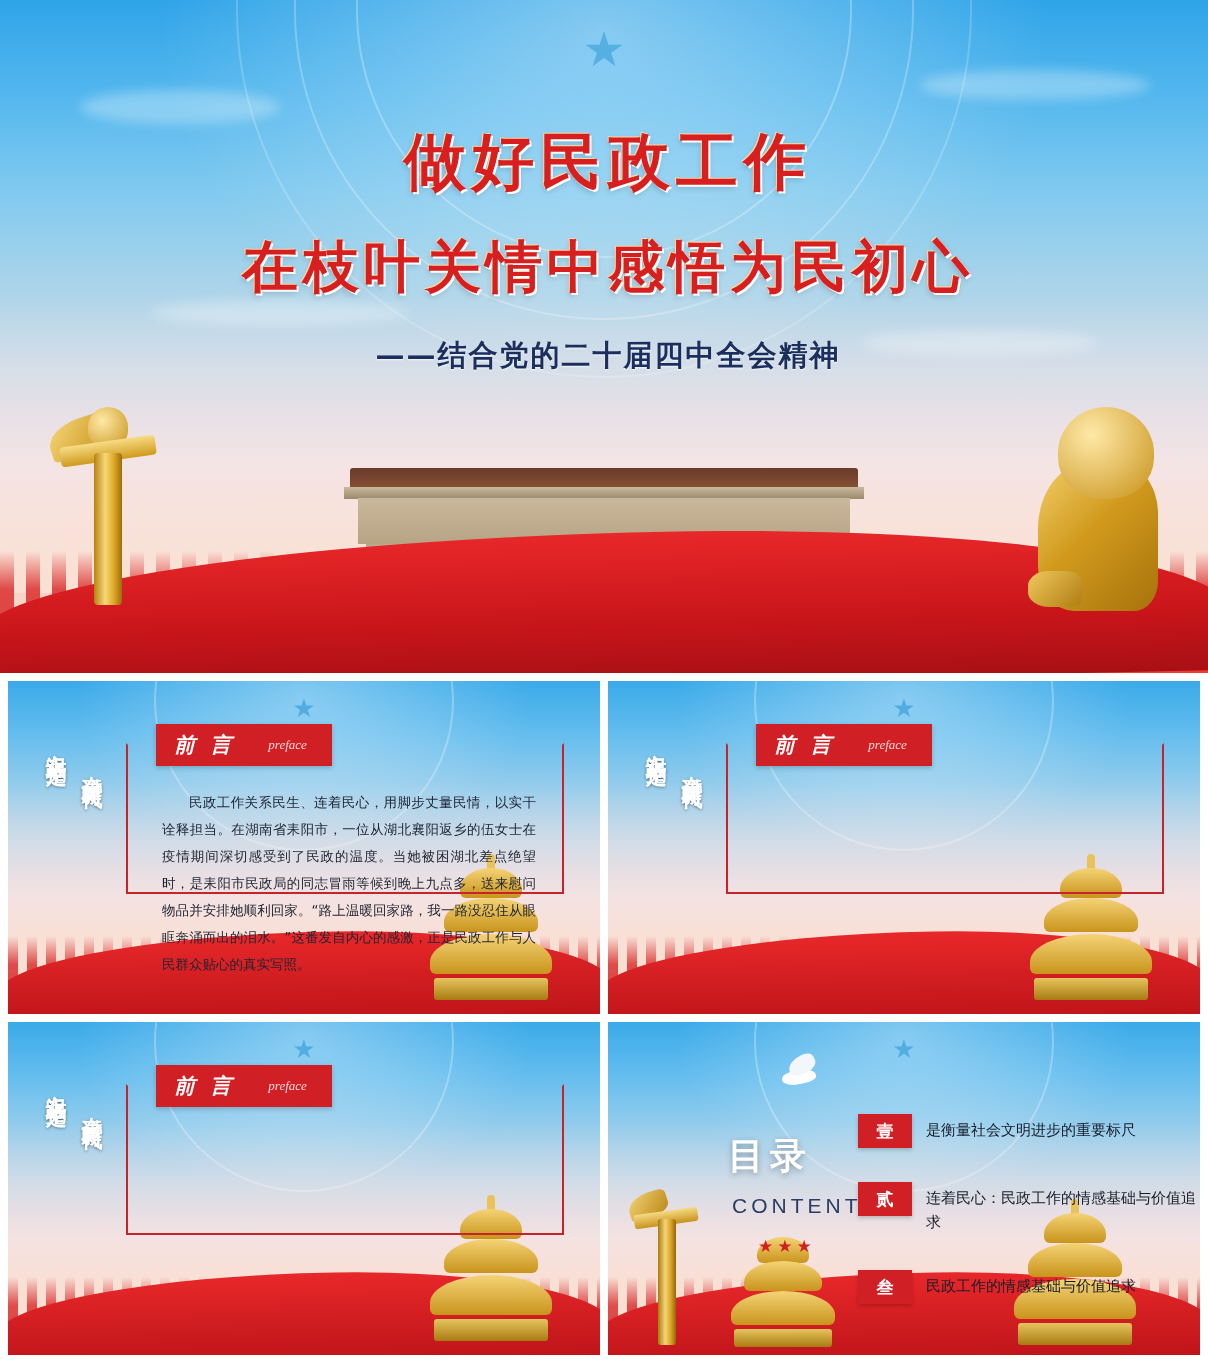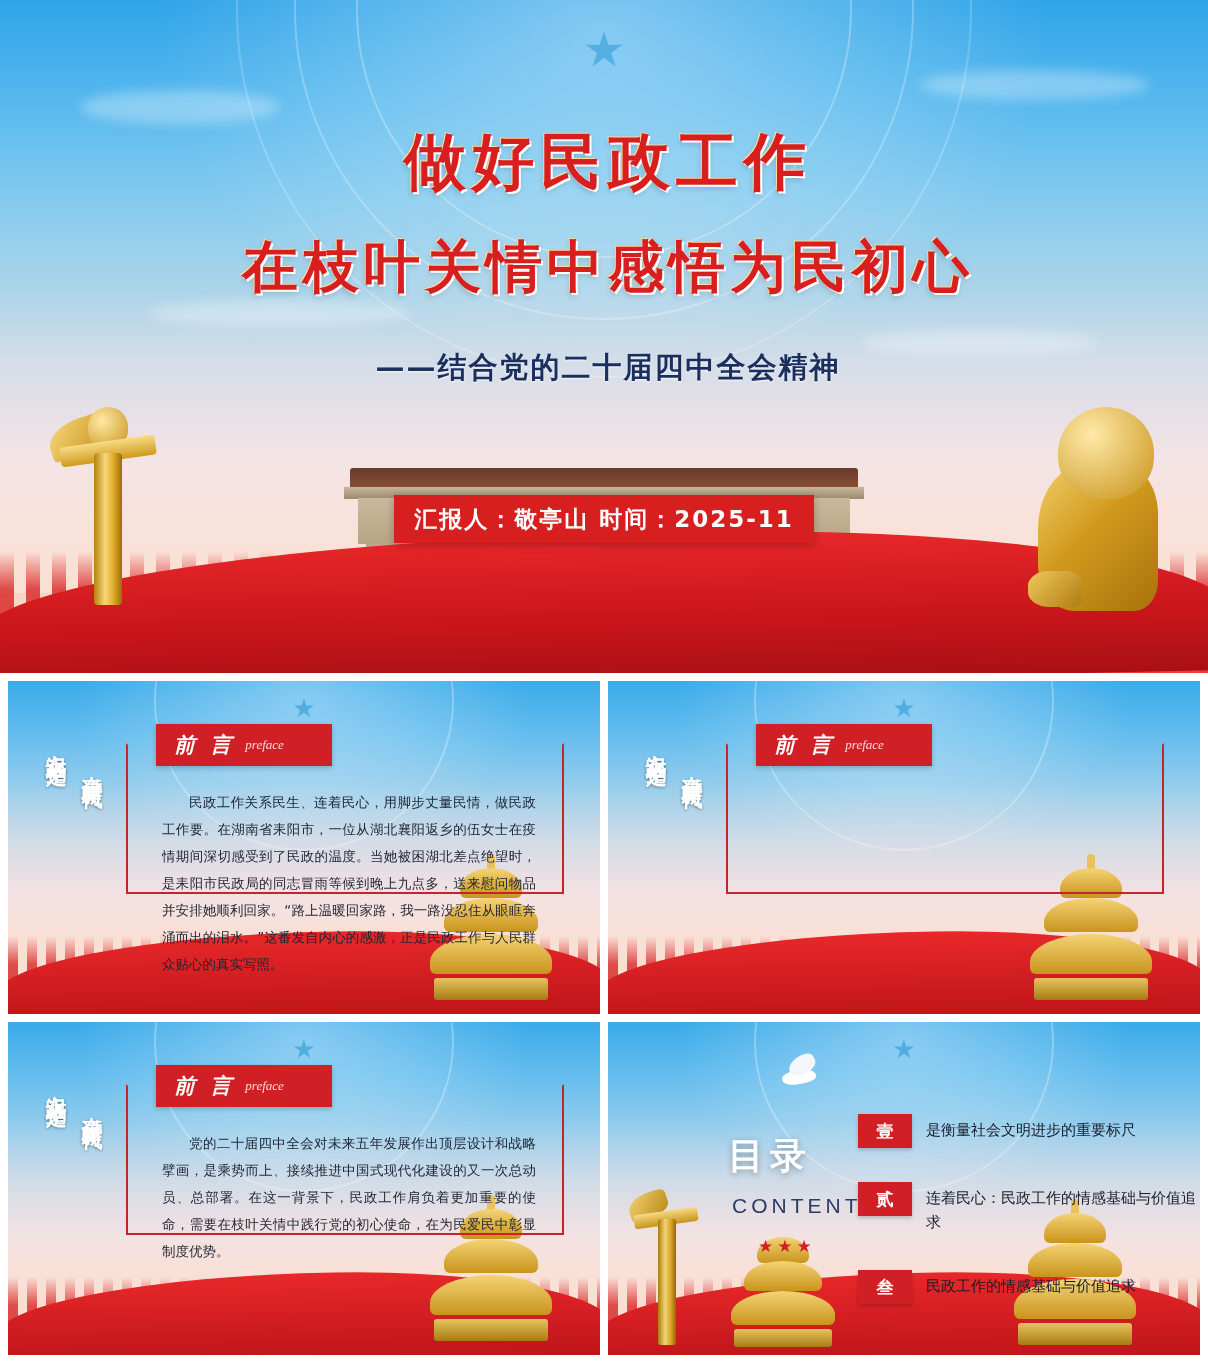--- a/index.html
+++ b/index.html
@@ -60,21 +60,21 @@
     text-shadow: 2px 2px 0 #ffffff, -1px -1px 0 #ffd9a0, 0 3px 6px rgba(0,0,0,.18);
   }
   .cover-title2 {
     margin-top: 26px;
     font-family: "DejaVu Sans", sans-serif;
     font-size: 56px; font-weight: 700; letter-spacing: 5px;
     color: #d81f20;
     text-shadow: 2px 2px 0 #ffffff, -1px -1px 0 #ffd9a0, 0 3px 6px rgba(0,0,0,.18);
   }
   .cover-sub {
-    margin-top: 42px;
+    margin-top: 30px;
     font-family: "DejaVu Sans", sans-serif;
     font-size: 29px; font-weight: 700; letter-spacing: 2px;
     color: #1b2f5e;
     text-shadow: 0 1px 2px rgba(255,255,255,.8);
   }
 
   
   .hall {
     position: absolute; left: 50%; transform: translateX(-50%);
     bottom: 30px; width: 520px; height: 175px; z-index: 5;
@@ -261,21 +261,21 @@
   }
   .pref-tag {
     position: absolute; left: 28px; top: -21px; width: 176px; height: 42px;
     background: #d01f25; display: flex; align-items: center; gap: 10px;
     padding-left: 18px; box-shadow: 0 2px 5px rgba(0,0,0,.2);
   }
   .pref-tag .cn {
     color: #fff; font-family: "DejaVu Serif", serif; font-size: 21px; font-weight: 700; font-style: italic; letter-spacing: 4px;
   }
   .pref-tag .en {
-    color: #ffd9d9; font-size: 13px; font-family: "Liberation Serif", serif; font-style: italic;
+    color: #ffd9d9; font-size: 13px; font-family: "Liberation Serif", serif; font-style: italic; margin-left: 23px;
   }
   .pref-body {
     position: absolute; left: 34px; right: 26px; top: 44px;
     font-family: "DejaVu Sans", sans-serif;
     font-size: 13.5px; line-height: 2.0; color: #1d2433; text-indent: 2em;
     text-align: justify;
   }
 
   
   .toc-title {
@@ -375,23 +375,20 @@
     <div class="lion">
       <div class="body"></div>
         <div class="paw"></div>
         <div class="head"></div>
     </div>
 
     <div class="skyline"></div>
     <div class="ribbon2"></div>
     <div class="ribbon"></div>
 
-    <div class="banner">
-      <span>汇报人：敬亭山  时间：2025-11</span>
-    </div>
   </section>
 
   <div class="grid">
 
     <section class="slide">
       <div class="halo-s"></div>
       <div class="ring-s"></div>
       <div class="star-s">★</div>
       <div class="mist-s"></div>
       <div class="temple">
@@ -405,21 +402,21 @@
       <div class="ribbon-s"></div>
 
       <div class="side-text side-a">永远跟党走</div>
       <div class="side-text side-b">奋进新时代</div>
 
       <div class="pref-frame">
         <div class="pref-tag">
           <span class="cn">前 言</span>
           <span class="en">preface</span>
         </div>
-        <div class="pref-body">民政工作关系民生、连着民心，用脚步丈量民情，做民政工作要。在湖南省耒阳市，一位从湖北襄阳返乡的伍女士在疫情期间深切感受到了民政的温度。当她被困湖北差点绝望时，是耒阳市民政局的同志冒雨等候到晚上九点多，送来慰问物品并安排她顺利回家。“路上温暖回家路，我一路没忍住从眼眶奔涌而出的泪水。”这番发自内心的感激，正是民政工作与人民群众贴心的真实写照。</div>
+        <div class="pref-body">民政工作关系民生、连着民心，用脚步丈量民情，以实干诠释担当。在湖南省耒阳市，一位从湖北襄阳返乡的伍女士在疫情期间深切感受到了民政的温度。当她被困湖北差点绝望时，是耒阳市民政局的同志冒雨等候到晚上九点多，送来慰问物品并安排她顺利回家。“路上温暖回家路，我一路没忍住从眼眶奔涌而出的泪水。”这番发自内心的感激，正是民政工作与人民群众贴心的真实写照。</div>
       </div>
     </section>
 
     <section class="slide">
       <div class="halo-s"></div>
       <div class="ring-s"></div>
       <div class="star-s">★</div>
       <div class="mist-s"></div>
       <div class="temple">
         <div class="tip"></div>
@@ -458,21 +455,20 @@
       <div class="ribbon-s"></div>
 
       <div class="side-text side-a">永远跟党走</div>
       <div class="side-text side-b">奋进新时代</div>
 
       <div class="pref-frame">
         <div class="pref-tag">
           <span class="cn">前 言</span>
           <span class="en">preface</span>
         </div>
-        <div class="pref-body">党的二十届四中全会对未来五年发展作出顶层设计和战略擘画，是乘势而上、接续推进中国式现代化建设的又一次总动员、总部署。在这一背景下，民政工作肩负着更加重要的使命，需要在枝叶关情中践行党的初心使命，在为民爱民中彰显制度优势。</div>
       </div>
     </section>
 
     <section class="slide">
       <div class="halo-s"></div>
       <div class="ring-s"></div>
       <div class="star-s">★</div>
       <div class="mist-s"></div>
 
       <div class="dove">

